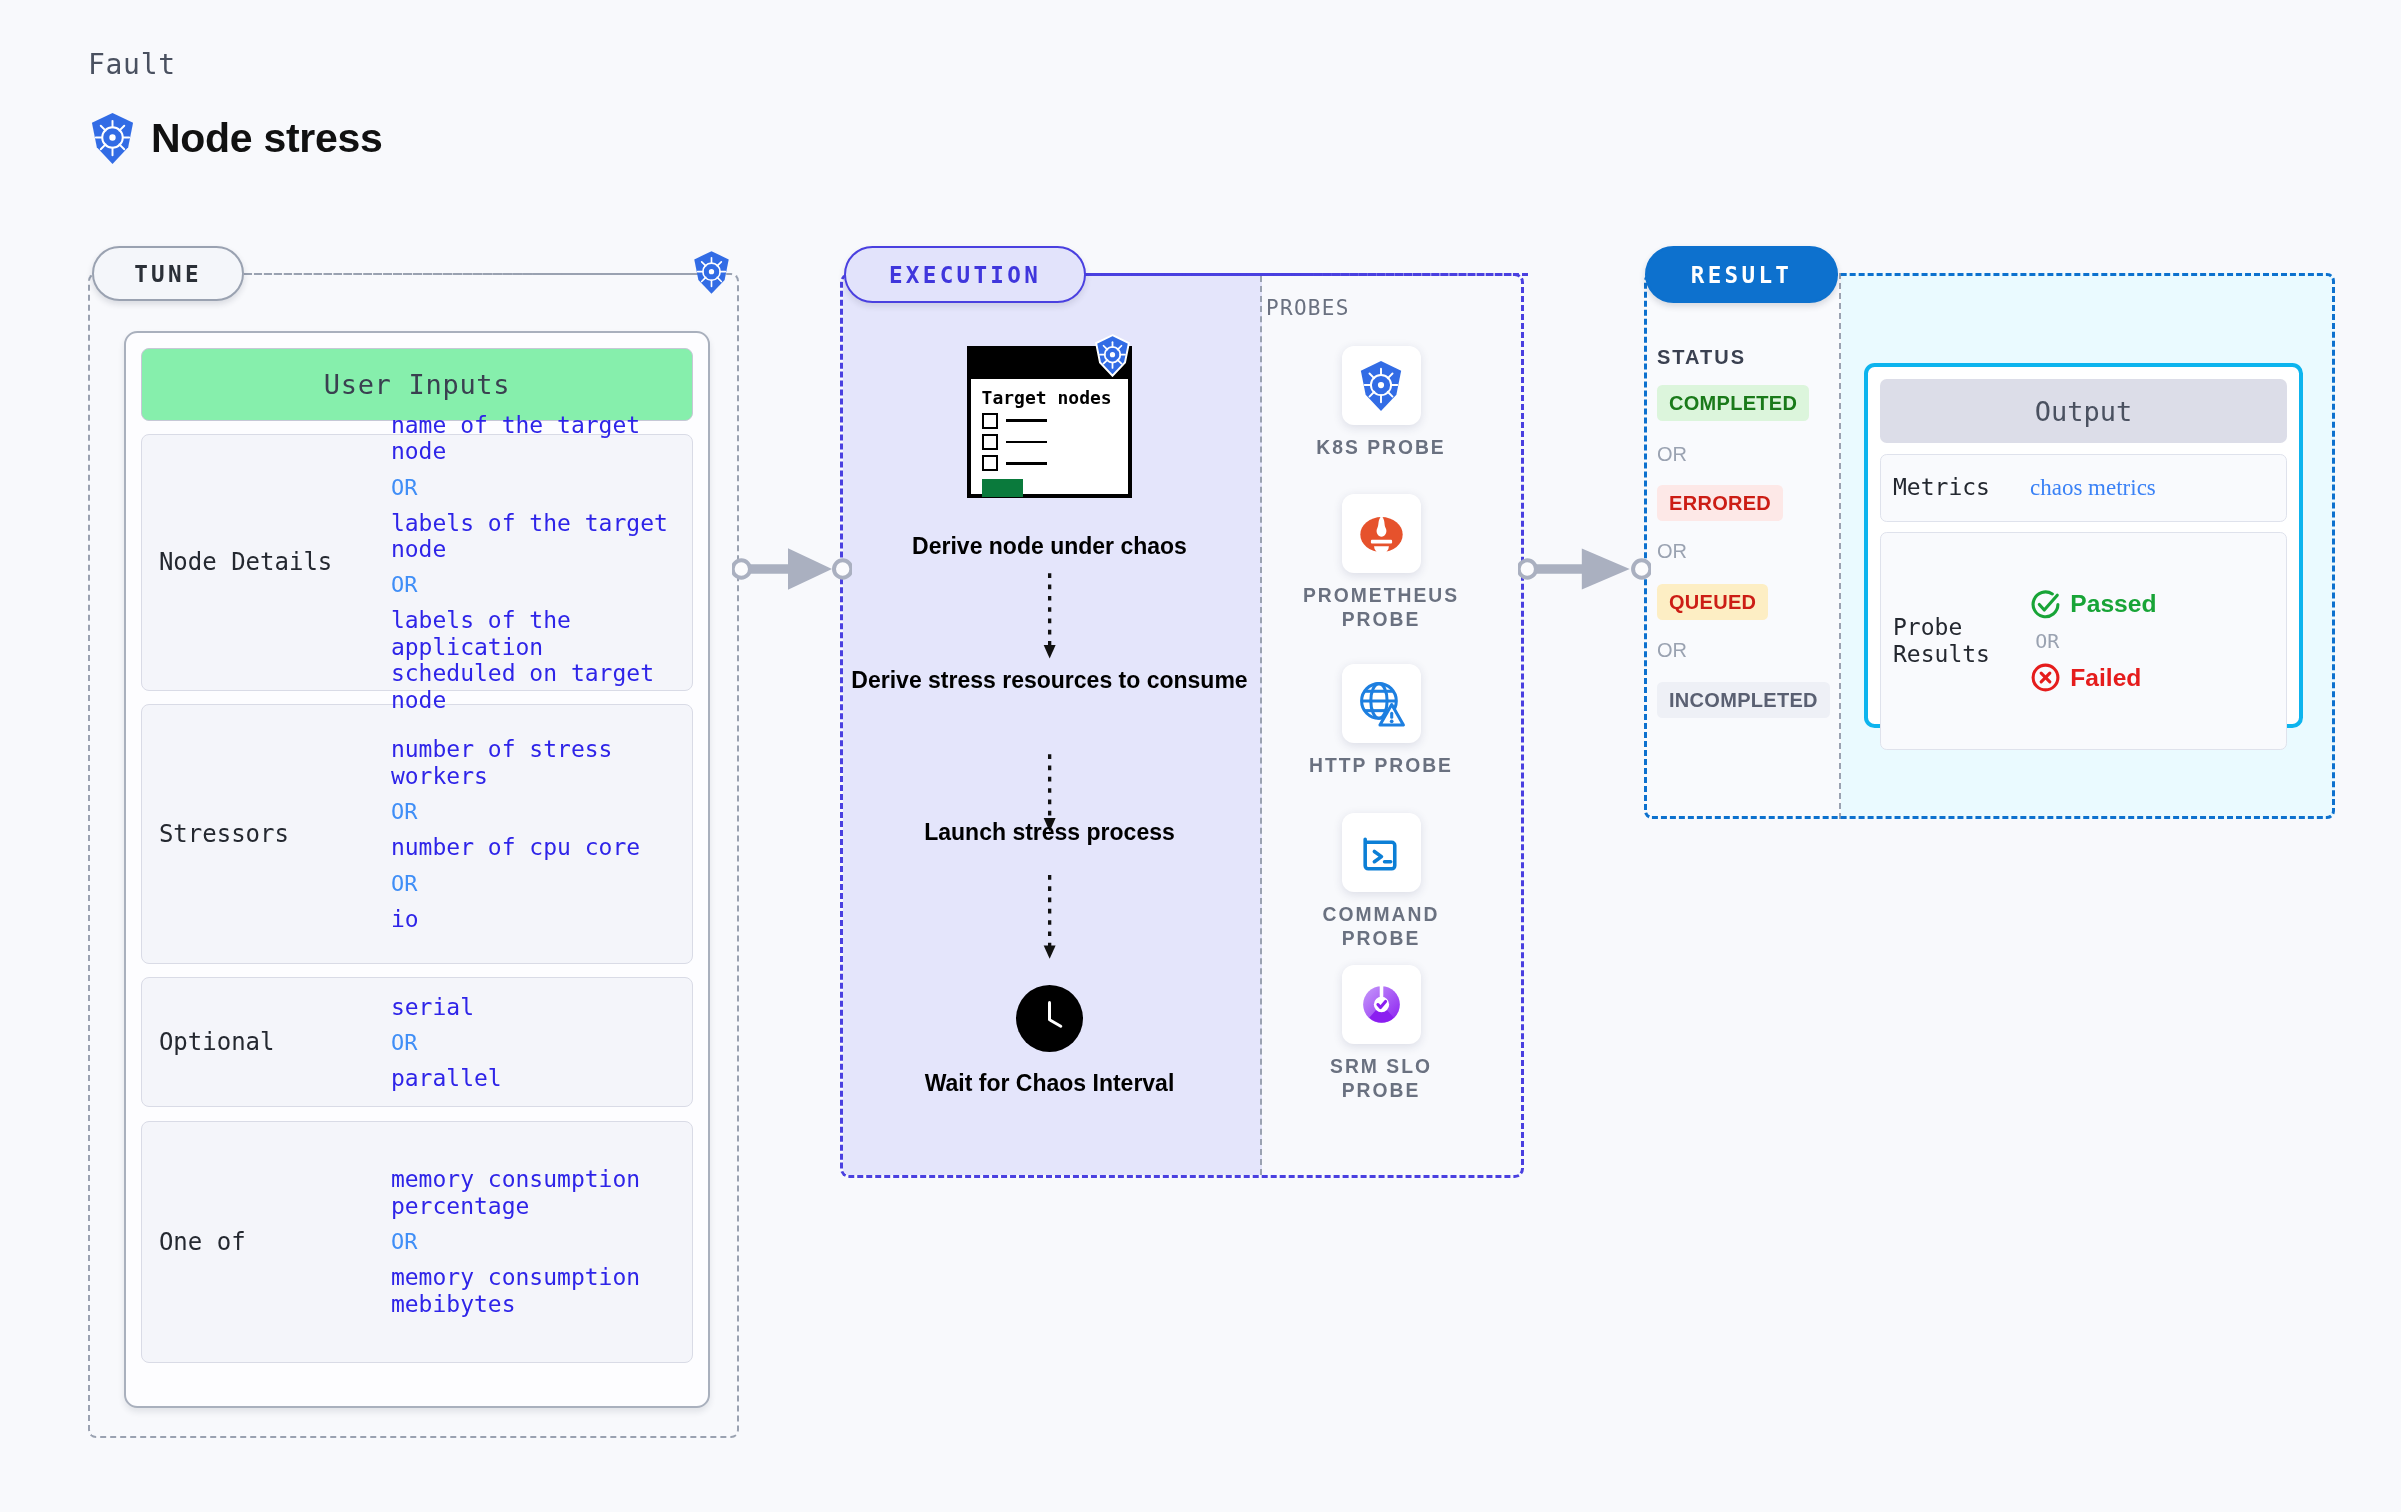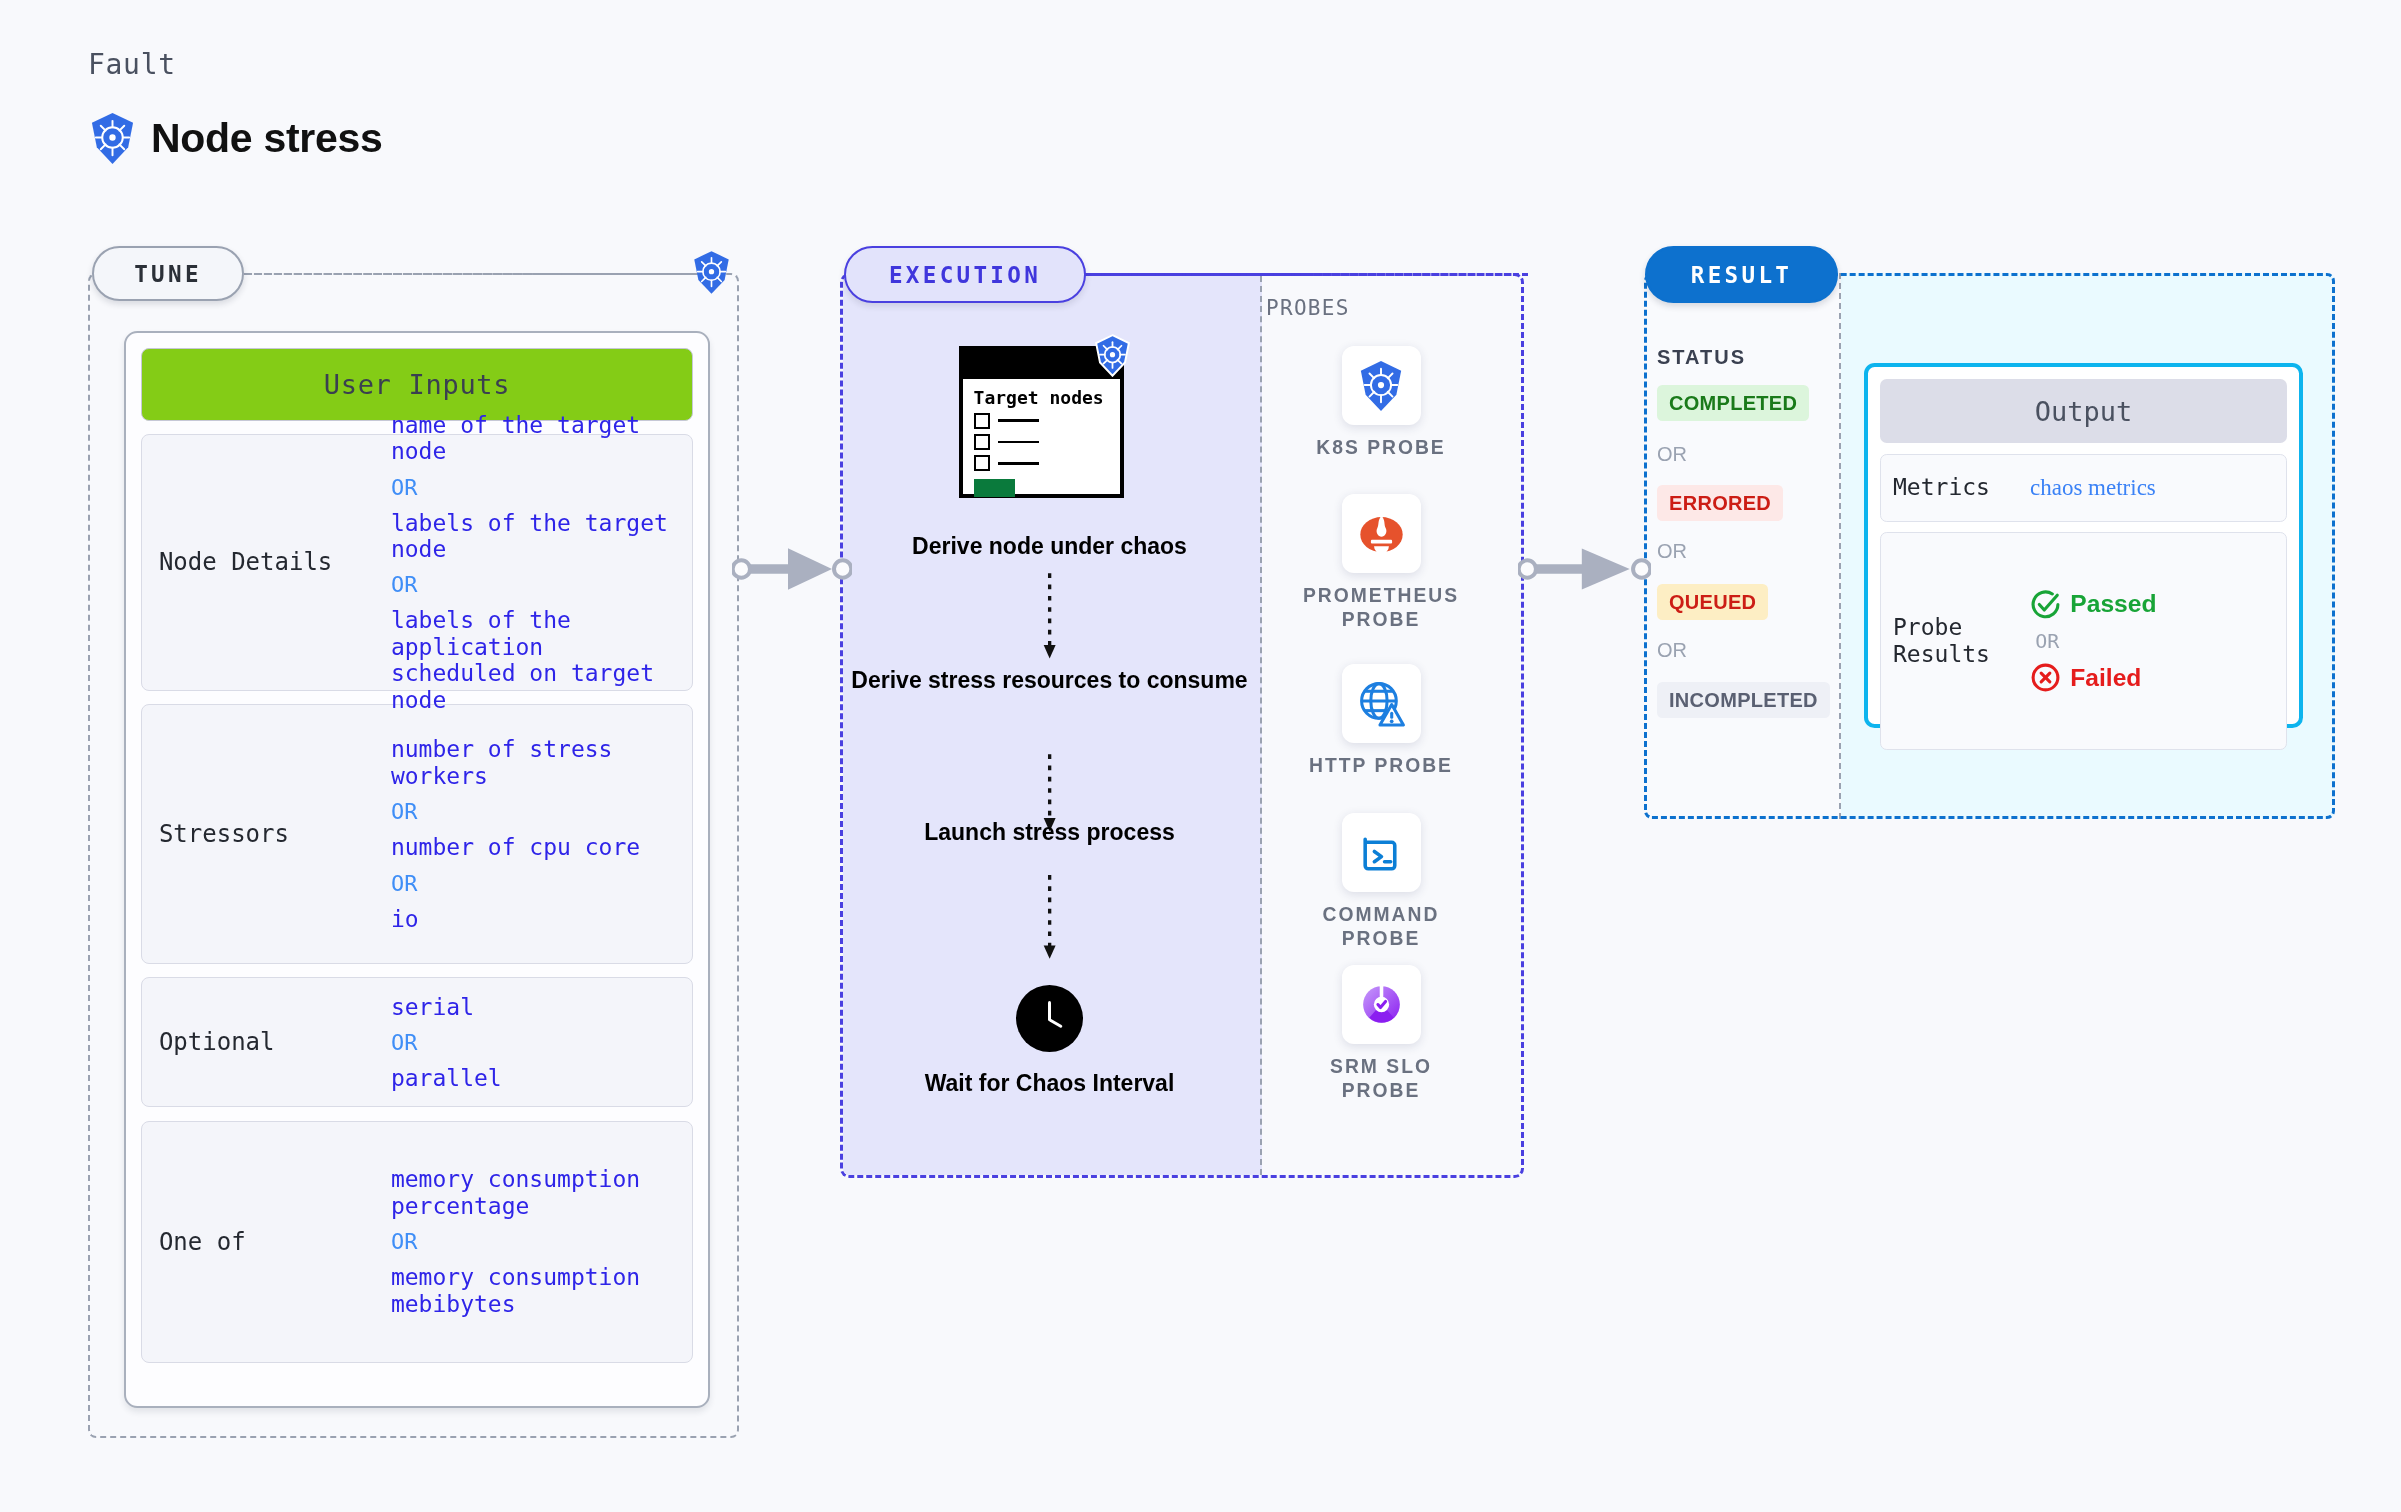--- a/index.html
+++ b/index.html
@@ -60,21 +60,21 @@
     border-top: 2.7px dashed #9aa2b1;
   }
   .inputs-card {
     position: absolute; left: 124px; top: 331px;
     width: 586px; height: 1077px;
     background: #fdfdff; border: 2.7px solid #a9b0bd; border-radius: 13.3px;
     box-shadow: 0 4px 6.7px rgba(30,35,60,.10);
     padding: 14.6px;
   }
   .inputs-head {
-    height: 73px; background: #84cc16; border: 1.3px solid #c6c8d6; border-radius: 8px;
+    height: 73px; background: #86efac; border: 1.3px solid #c6c8d6; border-radius: 8px;
     display: flex; align-items: center; justify-content: center;
     font-family: "DejaVu Sans Mono", monospace; font-size: 27px; color: #3a4050;
     letter-spacing: 0.7px;
   }
   .irow {
     margin-top: 13.3px; background: #f4f5fa; border: 1.3px solid #d9dbe6; border-radius: 8px;
     display: flex; align-items: center; padding: 16px 13.3px 16px 17.3px;
   }
   .irow-label {
     width: 232px; flex: 0 0 232px;
@@ -116,21 +116,21 @@
   }
   .probes-label {
     position: absolute; left: 1266px; top: 296px;
     font-family: "DejaVu Sans Mono", monospace; font-size: 21px;
     color: #6a7180; letter-spacing: 1.3px;
   }
 
   
   .flow { position: absolute; left: 840px; top: 273px; width: 419px; }
   .target-card {
-    position: absolute; left: 119px; top: 73px;
+    position: absolute; left: 127px; top: 73px;
     width: 165px; height: 152px;
     background: #ffffff; border: 4px solid #000;
   }
   .target-card .bar { height: 29px; background: #000; }
   .target-card .body { padding: 9.3px 10.6px 0 10.6px; }
   .target-card .tc-title {
     font-family: "DejaVu Sans Mono", monospace; font-weight: 700;
     font-size: 18px; line-height: 1.06; color: #000;
   }
   .checkline { display: flex; align-items: center; gap: 8px; margin-top: 5.3px; }

